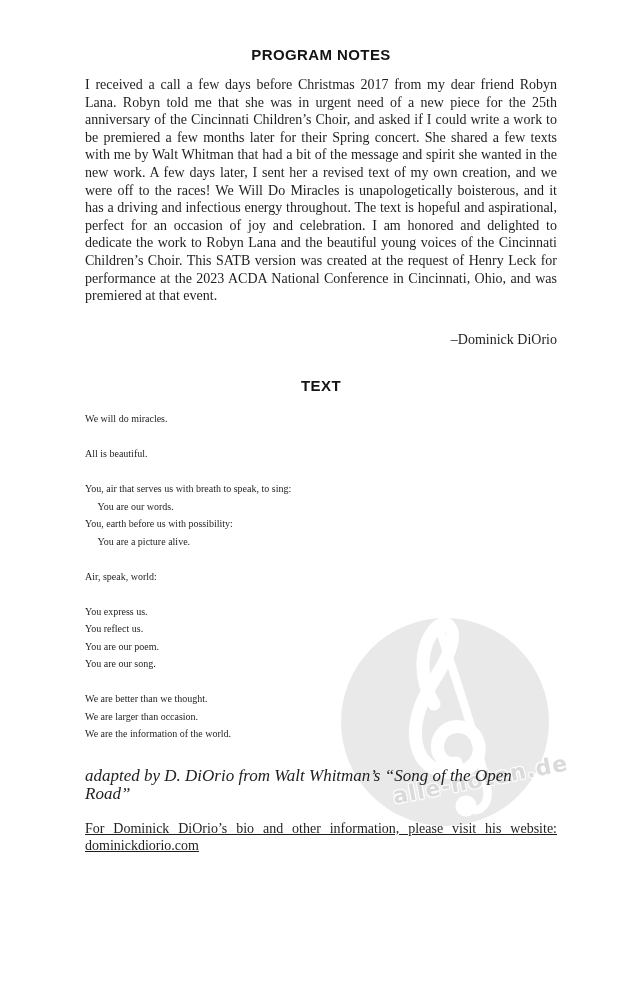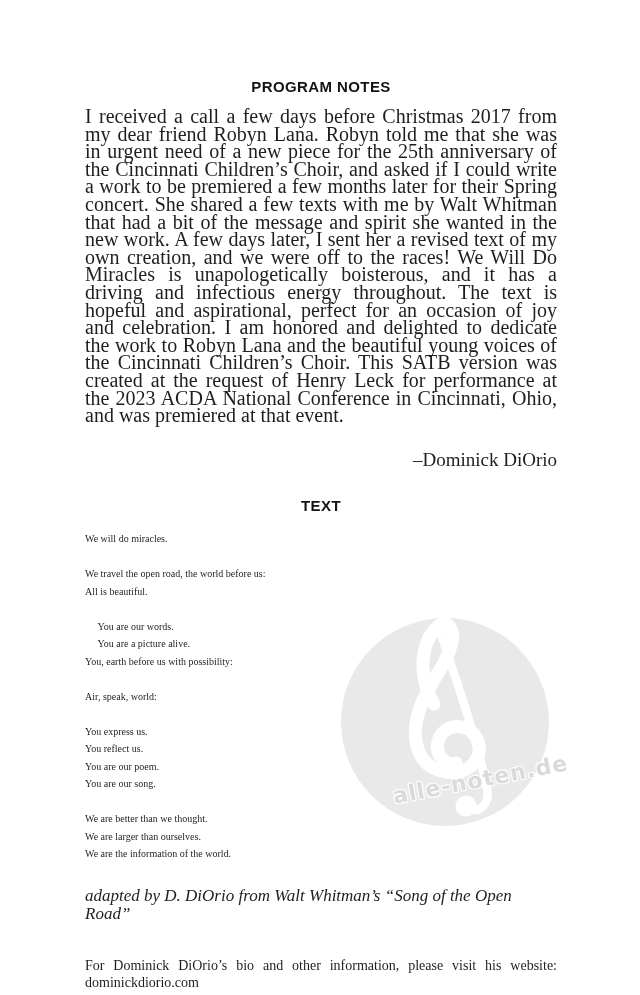--- a/index.html
+++ b/index.html
@@ -9,61 +9,62 @@
     height: 995px;
     margin: 0 auto;
     background: #ffffff;
     overflow: hidden;
     font-family: "Liberation Serif", serif;
     color: #1e1e1e;
   }
   .content {
     position: relative;
     z-index: 2;
-    padding: 78px 83px 0 85px;
+    padding: 46px 83px 0 85px;
   }
   .section-heading {
     font-family: "Liberation Sans", sans-serif;
     font-weight: bold;
     font-size: 15px;
     letter-spacing: 0.4px;
     text-align: center;
     color: #141414;
   }
   .notes-body {
     margin-top: 13px;
-    font-size: 20px;
+    font-size: 14px;
     line-height: 17.6px;
     text-align: justify;
   }
   .signature {
     margin-top: 26px;
-    font-size: 19px;
+    font-size: 14px;
     line-height: 17.6px;
     text-align: right;
   }
   .heading-text { margin-top: 29px; }
   .poem {
     margin-top: 16px;
     font-size: 10px;
     line-height: 17.5px;
   }
   .stanza { margin-bottom: 17.5px; }
   .stanza:last-child { margin-bottom: 0; }
   .poem-line { white-space: pre-wrap; }
   .credit {
     margin-top: 24px;
     font-size: 17px;
     font-style: italic;
     line-height: 18px;
   }
   .footer-note {
-    margin-top: 34px;
+    margin-top: 17px;
     font-size: 14px;
     line-height: 17.6px;
+    text-decoration: underline;
   }
   .footer-line1 {
     text-align: justify;
     text-align-last: justify;
   }
   
   .watermark {
     position: absolute;
     left: 339px;
     top: 616px;
@@ -124,40 +125,40 @@
 
     <div class="signature">–Dominick DiOrio</div>
 
     <div class="section-heading heading-text">TEXT</div>
 
     <div class="poem">
         <div class="stanza">
           <div class="poem-line">We will do miracles.</div>
         </div>
         <div class="stanza">
-          <div class="poem-line">We travel the open road, the world before us:</div>
           <div class="poem-line">All is beautiful.</div>
         </div>
         <div class="stanza">
+          <div class="poem-line">You, air that serves us with breath to speak, to sing:</div>
           <div class="poem-line">     You are our words.</div>
+          <div class="poem-line">You, earth before us with possibility:</div>
           <div class="poem-line">     You are a picture alive.</div>
-          <div class="poem-line">You, earth before us with possibility:</div>
         </div>
         <div class="stanza">
           <div class="poem-line">Air, speak, world:</div>
         </div>
         <div class="stanza">
           <div class="poem-line">You express us.</div>
           <div class="poem-line">You reflect us.</div>
           <div class="poem-line">You are our poem.</div>
           <div class="poem-line">You are our song.</div>
         </div>
         <div class="stanza">
           <div class="poem-line">We are better than we thought.</div>
-          <div class="poem-line">We are larger than ourselves.</div>
+          <div class="poem-line">We are larger than occasion.</div>
           <div class="poem-line">We are the information of the world.</div>
         </div>
       </div>
 
     <div class="credit">adapted by D. DiOrio from Walt Whitman’s “Song of the Open Road”</div>
 
     <div class="footer-note">
       <div class="footer-line1">For Dominick DiOrio’s bio and other information, please visit his website:</div>
       <div class="footer-line2">dominickdiorio.com</div>
     </div>

